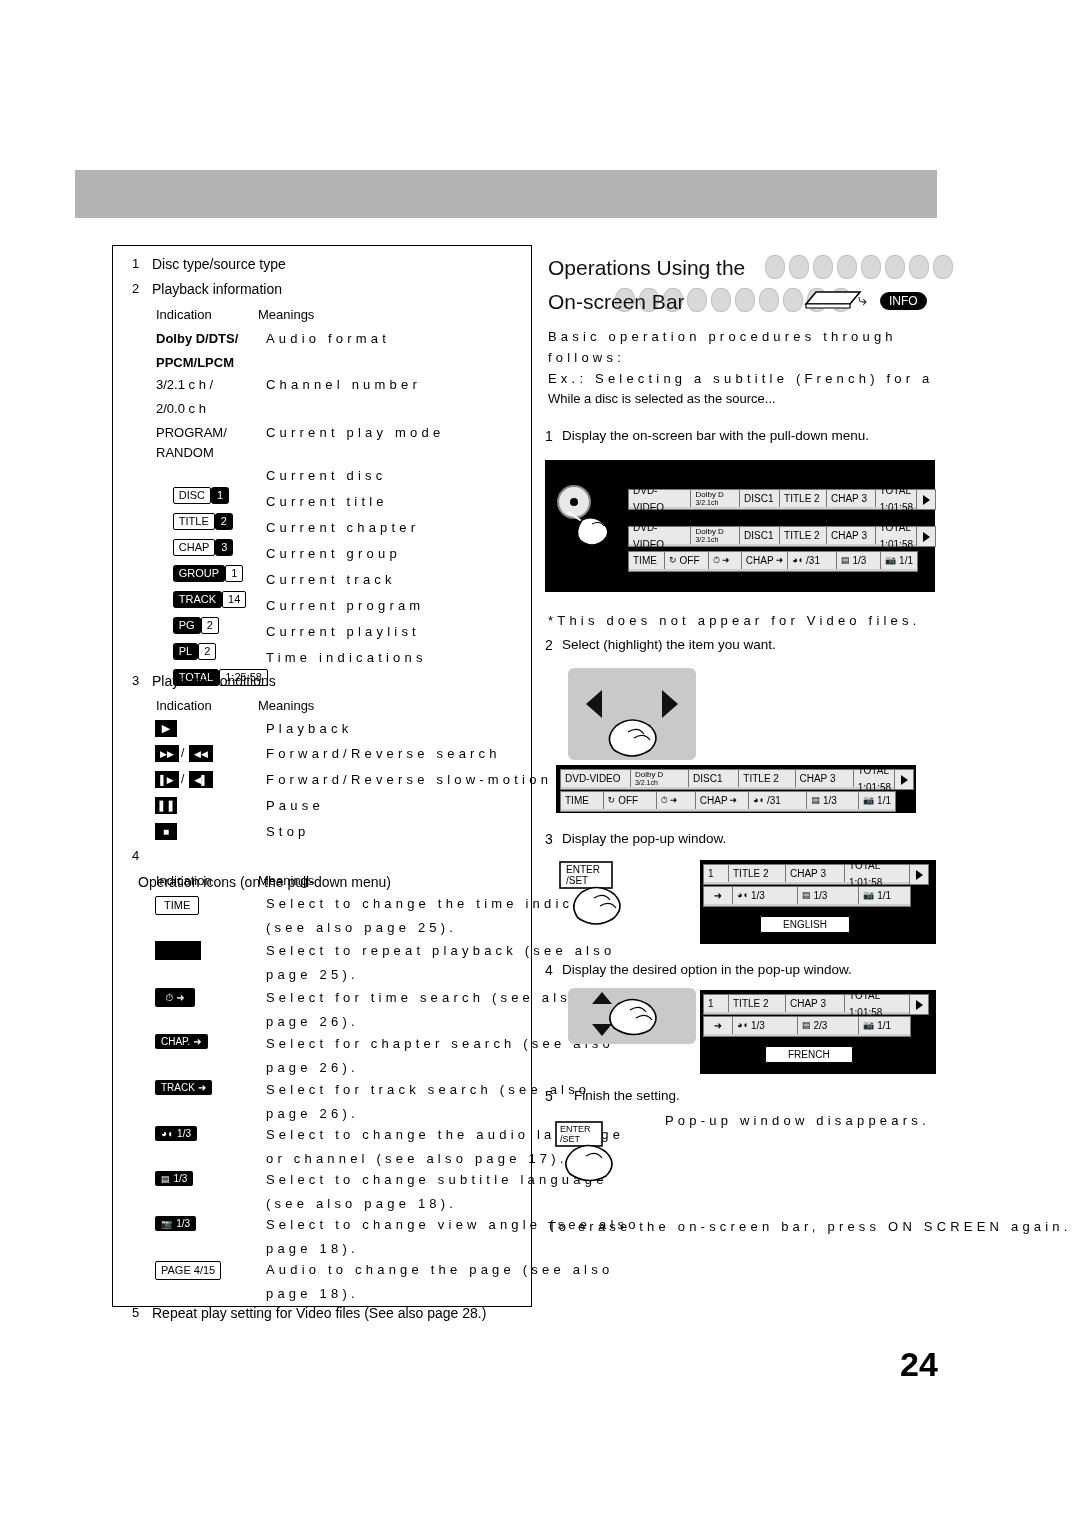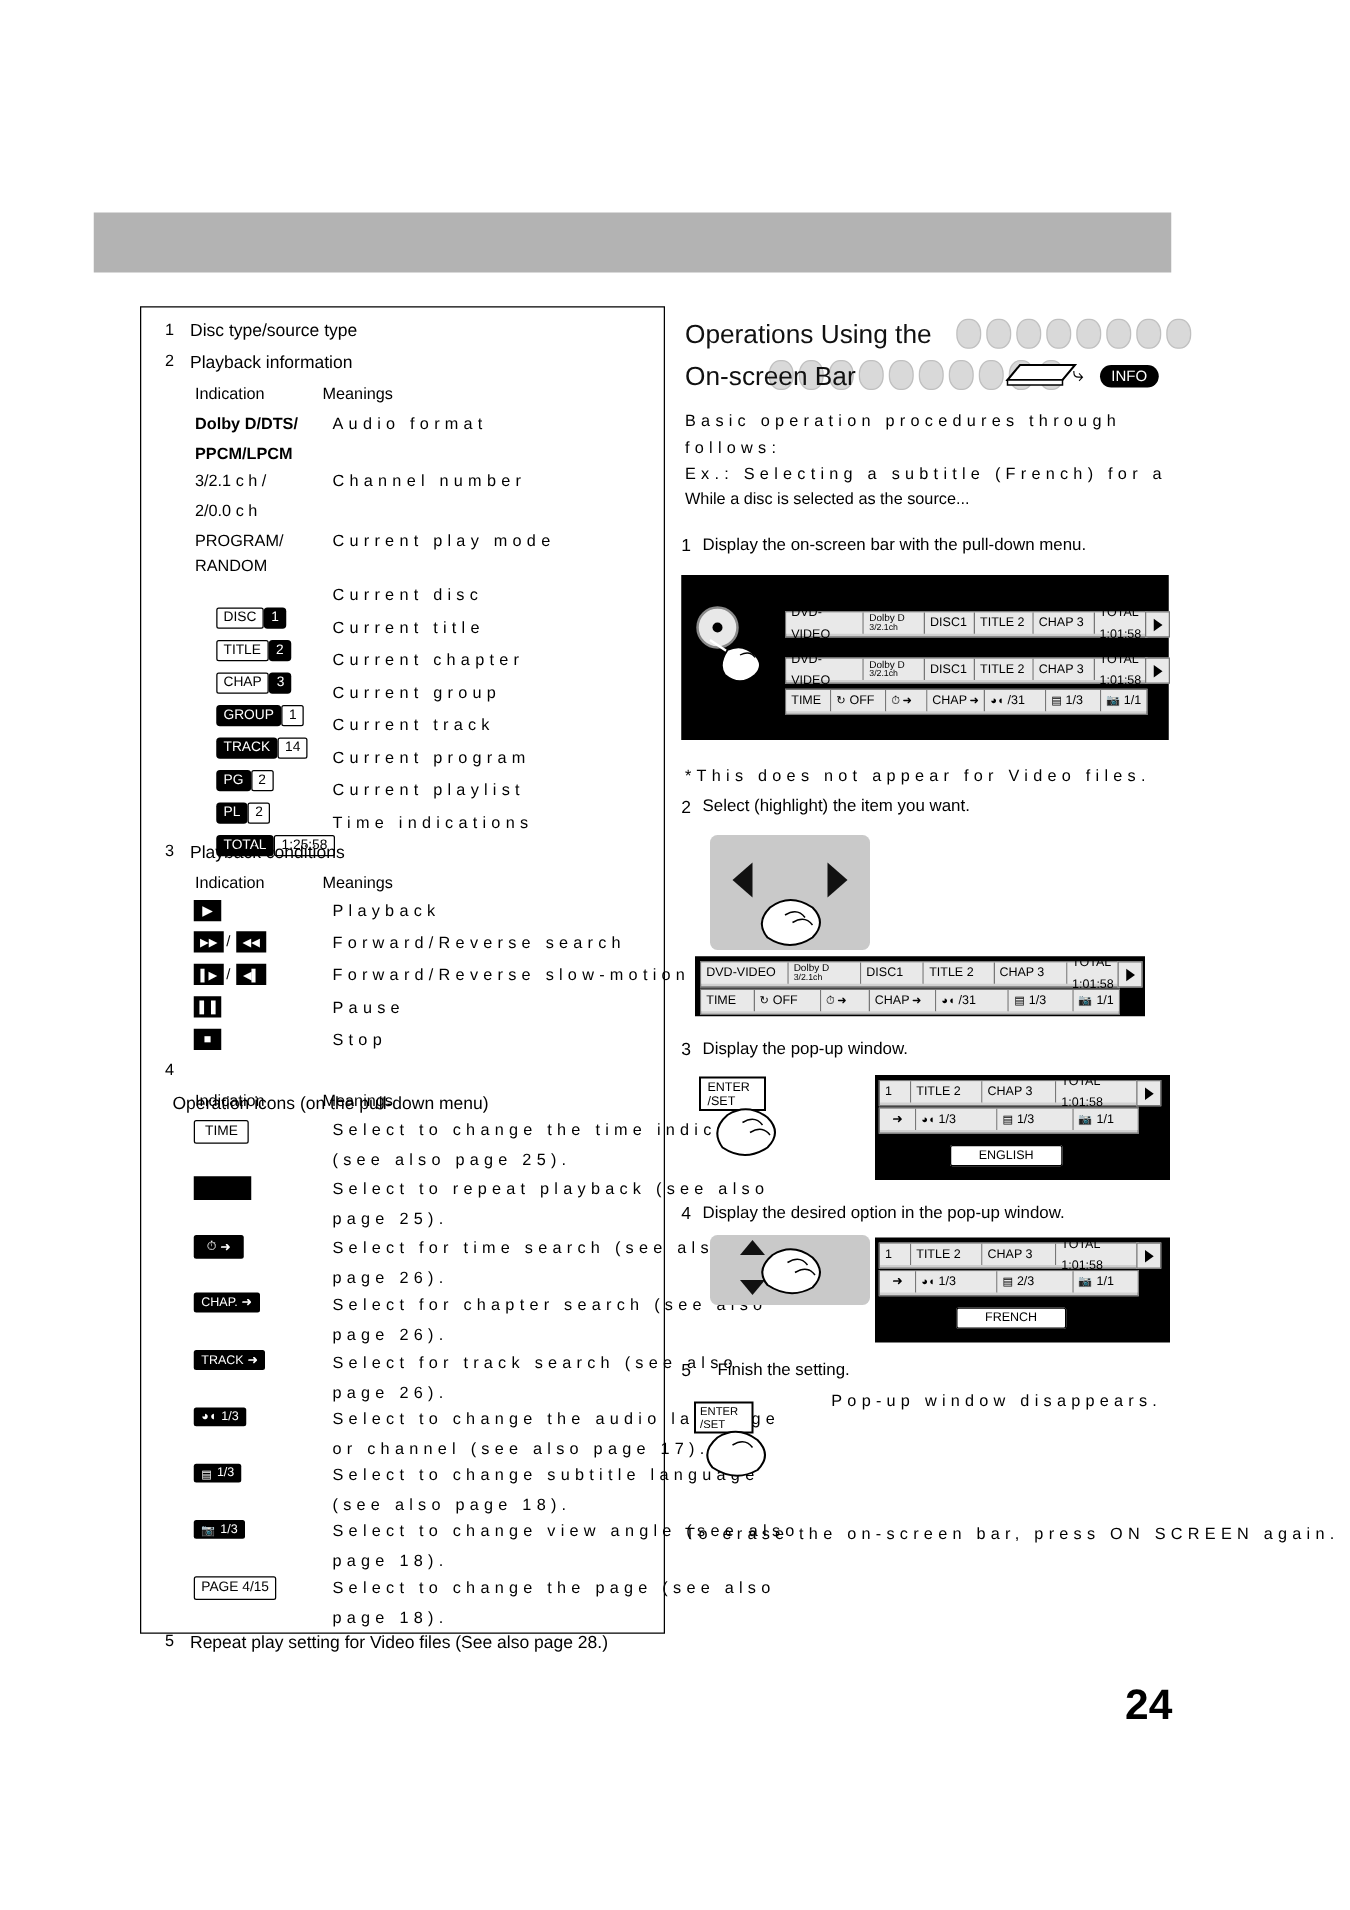--- a/index.html
+++ b/index.html
@@ -204,21 +204,21 @@
   <div style="position:absolute;left:155px;top:1216px;background:#000;border-radius:2px;padding:2px 6px;display:flex;align-items:center;gap:4px;">
     <span style="color:#fff;font-size:9px;">📷</span>
       <span style="color:#fff;font-size:10px;">1/3</span>
   </div>
   <div class="t sp" style="left:266px;top:1217px;font-size:13px;">Select to change view angle (see also</div>
   <div class="t sp" style="left:266px;top:1241px;font-size:13px;">page 18).</div>
 
   <div style="position:absolute;left:155px;top:1261px;">
     <span class="boxw" style="font-size:11px;padding:2px 5px;">PAGE 4/15</span>
   </div>
-  <div class="t sp" style="left:266px;top:1262px;font-size:13px;">Select to change the page (see also</div>
+  <div class="t sp" style="left:266px;top:1262px;font-size:13px;">Audio to change the page (see also</div>
   <div class="t sp" style="left:266px;top:1286px;font-size:13px;">page 18).</div>
 
   <div class="t" style="left:132px;top:1305px;font-size:13px;">5</div>
   <div class="t" style="left:152px;top:1305px;font-size:14px;">Repeat play setting for Video files (See also page 28.)</div>
 
   <div class="dots" style="left:765px;top:255px;">
     <span class="dot"></span>
       <span class="dot"></span>
       <span class="dot"></span>
       <span class="dot"></span>

